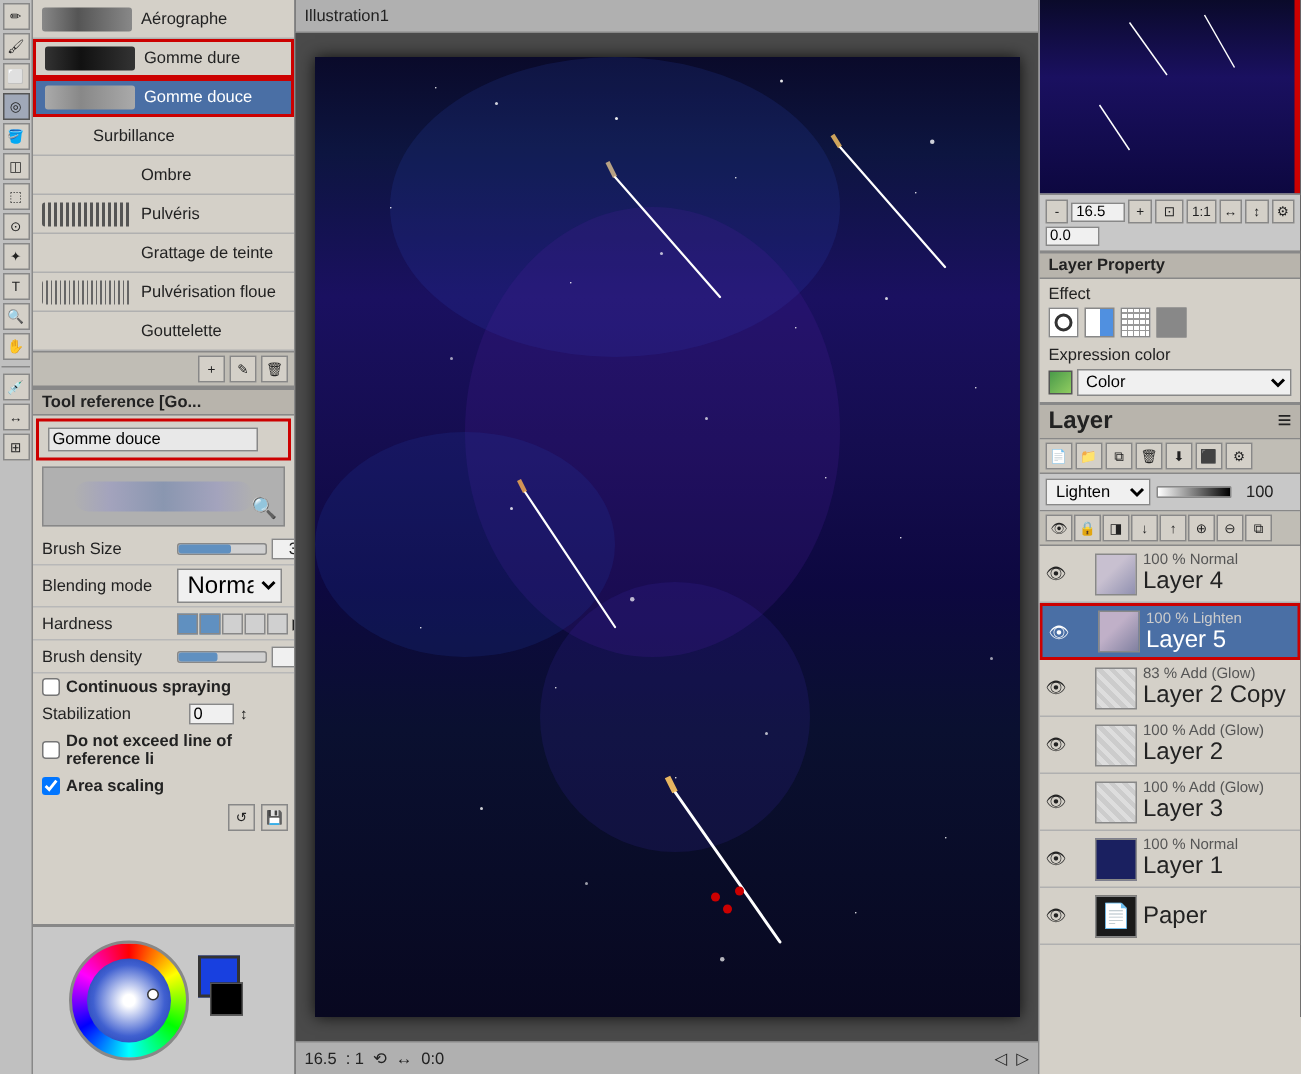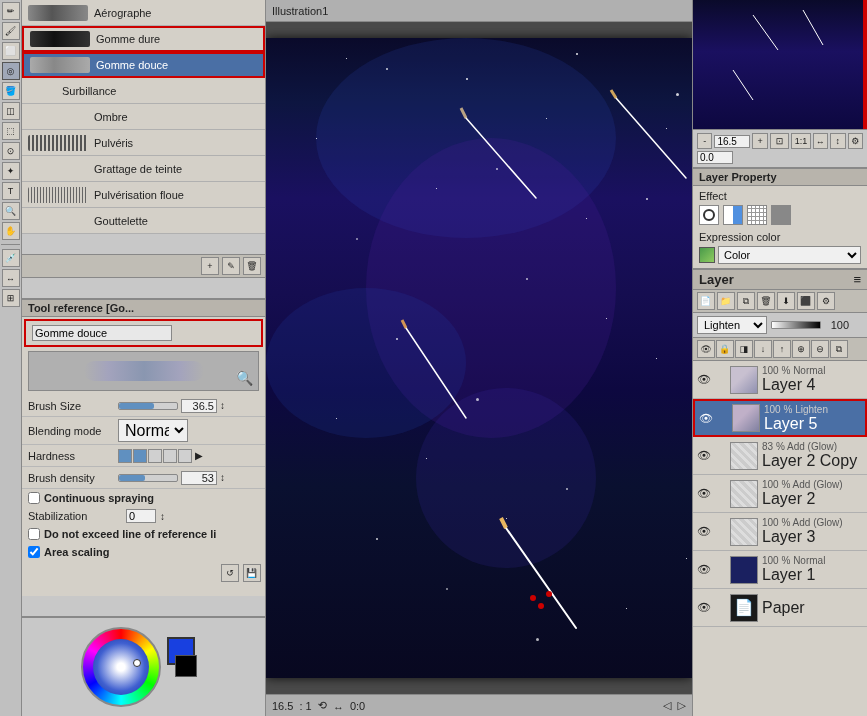--- a/index.html
+++ b/index.html
@@ -38,28 +38,27 @@
       font-size: 9px;
       cursor: pointer;
     }
     .left-toolbar .tool-btn.active {
       background: #a0a8b8;
       border-color: #555;
     }
 
     
     .brush-panel {
-      width: 244px;
+      width: 175px;
       background: #c8c8c8;
       display: flex;
       flex-direction: column;
       border-right: 1px solid #888;
       flex-shrink: 0;
       overflow: hidden;
-      gap: 20px;
     }
 
     .brush-list {
       flex: 0 0 auto;
       background: #c8c8c8;
     }
 
     .brush-item {
       height: 26px;
       display: flex;
@@ -420,21 +419,21 @@
       font-size: 11px;
       background: #f0f0f0;
       border: 1px solid #888;
       padding: 1px;
     }
 
     
     .layer-panel-header {
       background: #b8b4ac;
       padding: 2px 6px;
-      font-size: 13px;
+      font-size: 16px;
       font-weight: bold;
       border-bottom: 1px solid #888;
       border-top: 2px solid #888;
       display: flex;
       align-items: center;
       justify-content: space-between;
       text-align: center;
     }
 
     .layer-toolbar {

